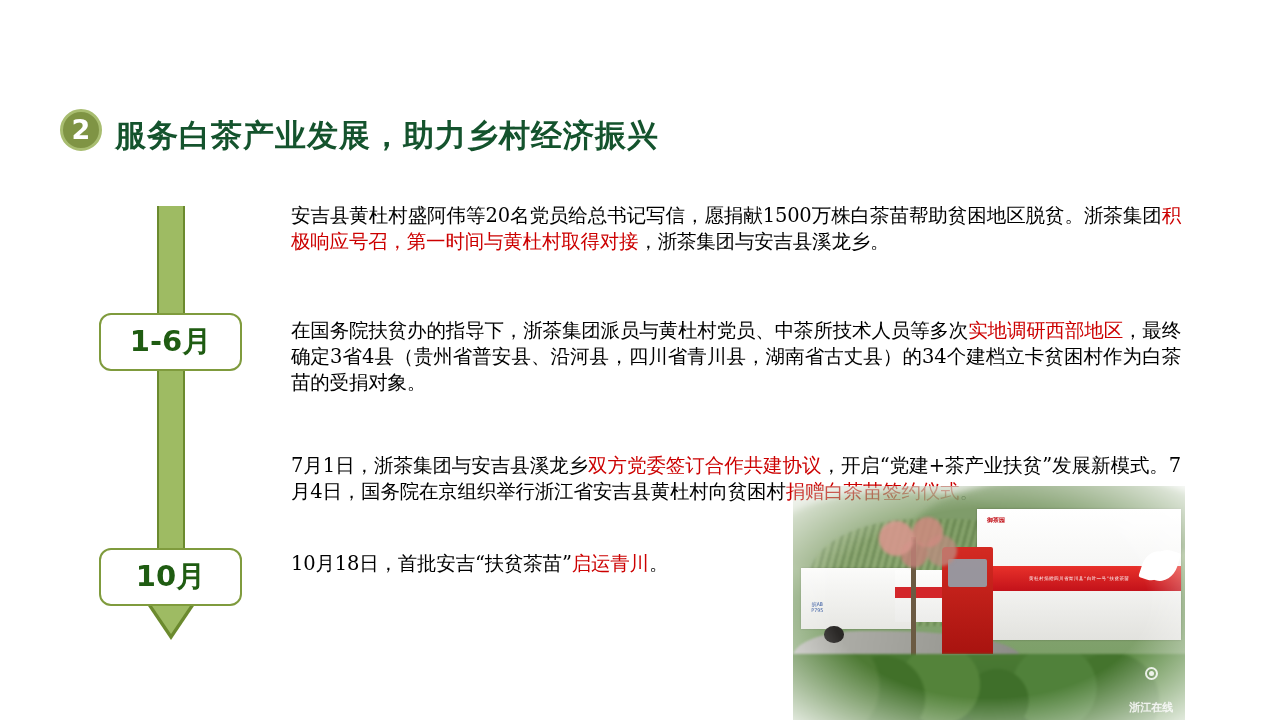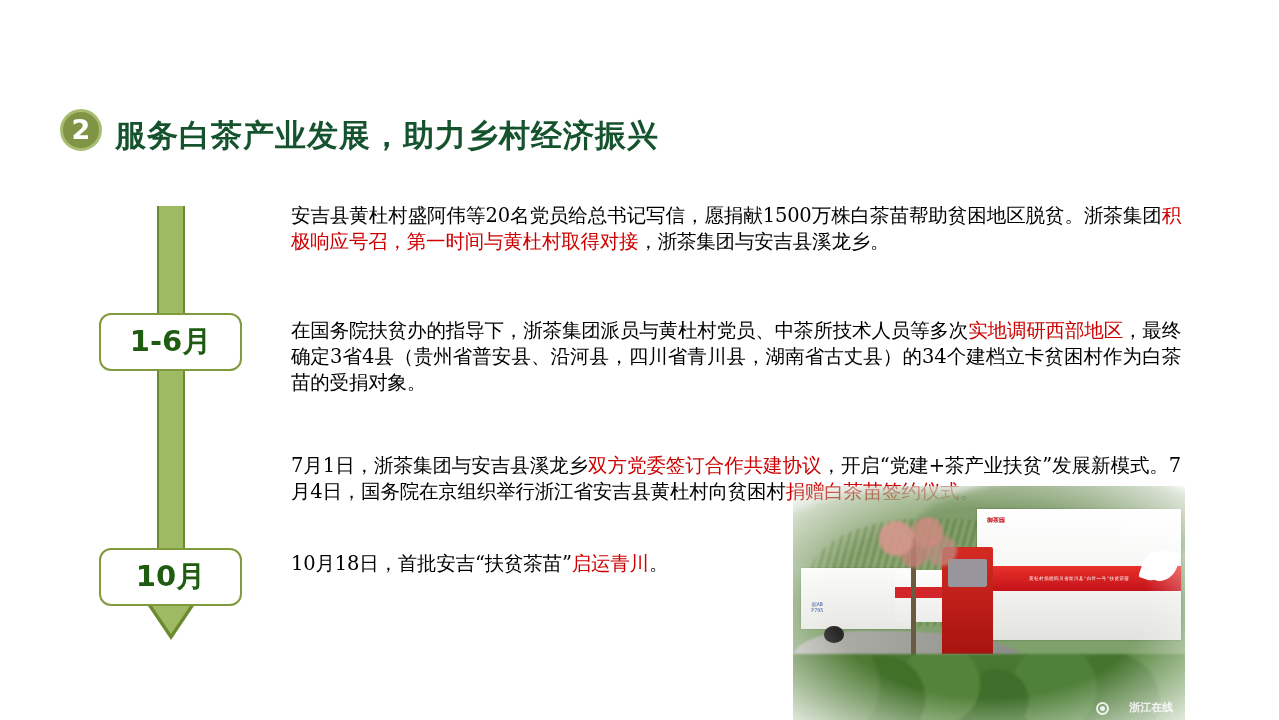--- a/index.html
+++ b/index.html
@@ -313,26 +313,27 @@
     width: 25%; height: 26%;
     background:
       radial-gradient(circle at 30% 40%, rgba(214,150,140,.9) 0 22%, transparent 23%),
       radial-gradient(circle at 62% 30%, rgba(206,138,128,.85) 0 20%, transparent 21%),
       radial-gradient(circle at 48% 66%, rgba(196,130,122,.8) 0 20%, transparent 21%),
       radial-gradient(circle at 76% 60%, rgba(188,140,128,.75) 0 18%, transparent 19%);
     filter: blur(1.5px);
   }
   .ph-watermark {
     position: absolute; right: 3%; bottom: 2%;
-    display: flex; align-items: flex-end; gap: 20px;
+    display: flex; align-items: center; gap: 20px;
     color: rgba(255,255,255,.82);
     font-size: 11px;
     font-weight: bold;
     font-family: "DejaVu Sans", sans-serif;
     text-shadow: 0 0 2px rgba(120,130,110,.5);
+    flex-direction: column;
   }
   .ph-wm-circle {
     width: 13px; height: 13px;
     border: 2px solid rgba(255,255,255,.85);
     border-radius: 50%;
     box-sizing: border-box;
     position: relative;
   }
   .ph-wm-circle::after {
     content: "";

